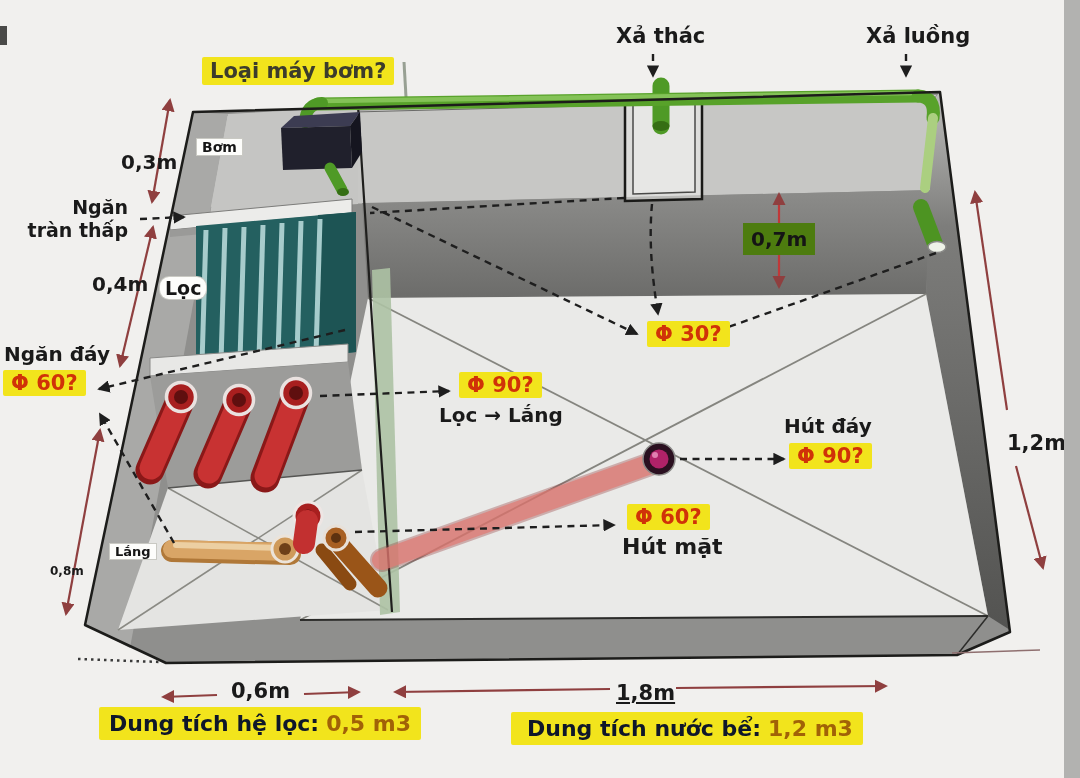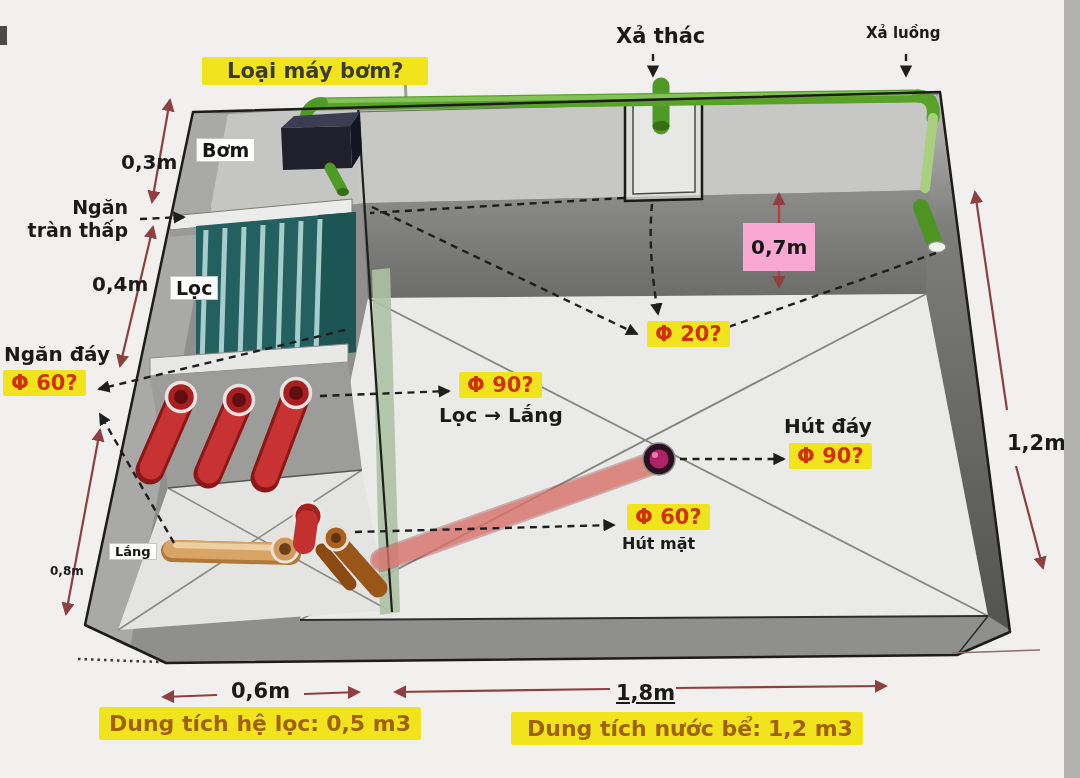--- a/index.html
+++ b/index.html
@@ -3,26 +3,26 @@
 <meta charset="utf-8">
 <style>
   html,body{margin:0;padding:0;background:#e8e8e6;}
   .stage{
     position:relative;width:1080px;height:778px;overflow:hidden;
     background:#f1f0ee;
     font-family:"DejaVu Sans","Liberation Sans",sans-serif;
   }
   .stage svg{position:absolute;left:0;top:0;}
   .lbl{position:absolute;font-weight:700;color:#1a1a1a;white-space:nowrap;}
-  .hl{background:#f2e41c;padding:2px 25px;border-radius:2px;color:#3c3c2c;}
+  .hl{background:#f2e41c;padding:2px 8px;border-radius:2px;color:#3c3c2c;}
   .phi{background:#f2e41c;padding:1px 8px;border-radius:2px;color:#d03208;font-weight:800;font-size:21px;}
   .whitebox{background:#fdfdfb;padding:0 5px;box-shadow:0 0 0 1px #c9c9c3;color:#161616;}
-  .graybox{background:#f9a8d4;padding:12px 8px;color:#151515;}
+  .graybox{background:#4d7c0f;padding:4px 8px;color:#151515;}
   .caption{background:#f2e41c;padding:4px 10px;border-radius:2px;font-size:22px;}
-  .caption .cap-label{color:#a16207;font-weight:700;}
+  .caption .cap-label{color:#0f172a;font-weight:700;}
   .caption .cap-value{color:#a16207;font-weight:800;margin-left:7px;}
   .right-strip{position:absolute;top:0;right:0;width:16px;height:778px;background:#b2b2b0;}
   .edge-mark{position:absolute;background:#4a4a48;}
 </style>
 </head>
 <body>
 
 <div class="stage">
 
   <svg width="1080" height="778" viewBox="0 0 1080 778">
@@ -190,47 +190,47 @@
       <line x1="395" y1="692" x2="610" y2="689" marker-start="url(#ar)"></line>
       <line x1="676" y1="688" x2="886" y2="686" marker-end="url(#ar)"></line>
       <line x1="952" y1="653" x2="1040" y2="650" stroke="#8f6f6f" stroke-width="1.5"></line>
       <line x1="78" y1="659" x2="160" y2="662" stroke="#3a3a3a" stroke-width="2.5" stroke-dasharray="2.5 4"></line>
     </g>
   </svg>
 
   <div class="lbl hl" style="left:202px;top:57px;font-size:21px;">Loại máy bơm?</div>
 
   <div class="lbl" style="left:616px;top:24px;font-size:21px;">Xả thác</div>
-  <div class="lbl" style="left:866px;top:24px;font-size:15px;">Xả luồng</div>
+  <div class="lbl" style="left:866px;top:24px;font-size:21px;">Xả luồng</div>
 
   <div class="lbl" style="left:121px;top:138px;font-size:20px;margin-top:12px;">0,3m</div>
-  <div class="lbl whitebox" style="left:197px;top:139px;font-size:19px;">Bơm</div>
+  <div class="lbl whitebox" style="left:197px;top:139px;font-size:14px;">Bơm</div>
 
   <div class="lbl" style="left:26px;top:196px;font-size:19px;width:102px;text-align:right;white-space:normal;line-height:1.2;">Ngăn tràn thấp</div>
 
   <div class="lbl" style="left:92px;top:272px;font-size:20px;">0,4m</div>
-  <div class="lbl whitebox" style="left:171px;top:277px;font-size:19px;">Lọc</div>
+  <div class="lbl whitebox" style="left:160px;top:277px;font-size:19px;border-radius:9px;">Lọc</div>
 
   <div class="lbl" style="left:4px;top:342px;font-size:20px;">Ngăn đáy</div>
   <div class="lbl phi" style="left:3px;top:370px;">Φ 60?</div>
 
   <div class="lbl phi" style="left:459px;top:372px;">Φ 90?</div>
   <div class="lbl" style="left:439px;top:403px;font-size:20px;text-align:right;">Lọc → Lắng</div>
 
-  <div class="lbl phi" style="left:647px;top:321px;">Φ 20?</div>
+  <div class="lbl phi" style="left:647px;top:321px;">Φ 30?</div>
 
   <div class="lbl graybox" style="left:743px;top:223px;font-size:20px;">0,7m</div>
 
   <div class="lbl" style="left:784px;top:414px;font-size:20px;">Hút đáy</div>
   <div class="lbl phi" style="left:789px;top:443px;">Φ 90?</div>
 
   <div class="lbl" style="left:1007px;top:431px;font-size:21px;">1,2m</div>
 
   <div class="lbl phi" style="left:627px;top:504px;">Φ 60?</div>
-  <div class="lbl" style="left:622px;top:534px;font-size:16px;">Hút mặt</div>
+  <div class="lbl" style="left:622px;top:534px;font-size:22px;">Hút mặt</div>
 
   <div class="lbl" style="left:50px;top:564px;font-size:12px;">0,8m</div>
   <div class="lbl whitebox" style="left:110px;top:544px;font-size:13px;">Lắng</div>
 
   <div class="lbl" style="left:223px;top:679px;font-size:21px;margin-left:8px;">0,6m</div>
   <div class="lbl" style="left:616px;top:681px;font-size:21px;text-decoration:underline;">1,8m</div>
 
   <div class="lbl caption" style="left:99px;top:707px;">
     <span class="cap-label">Dung tích hệ lọc:</span><span class="cap-value">0,5 m3</span>
   </div>

